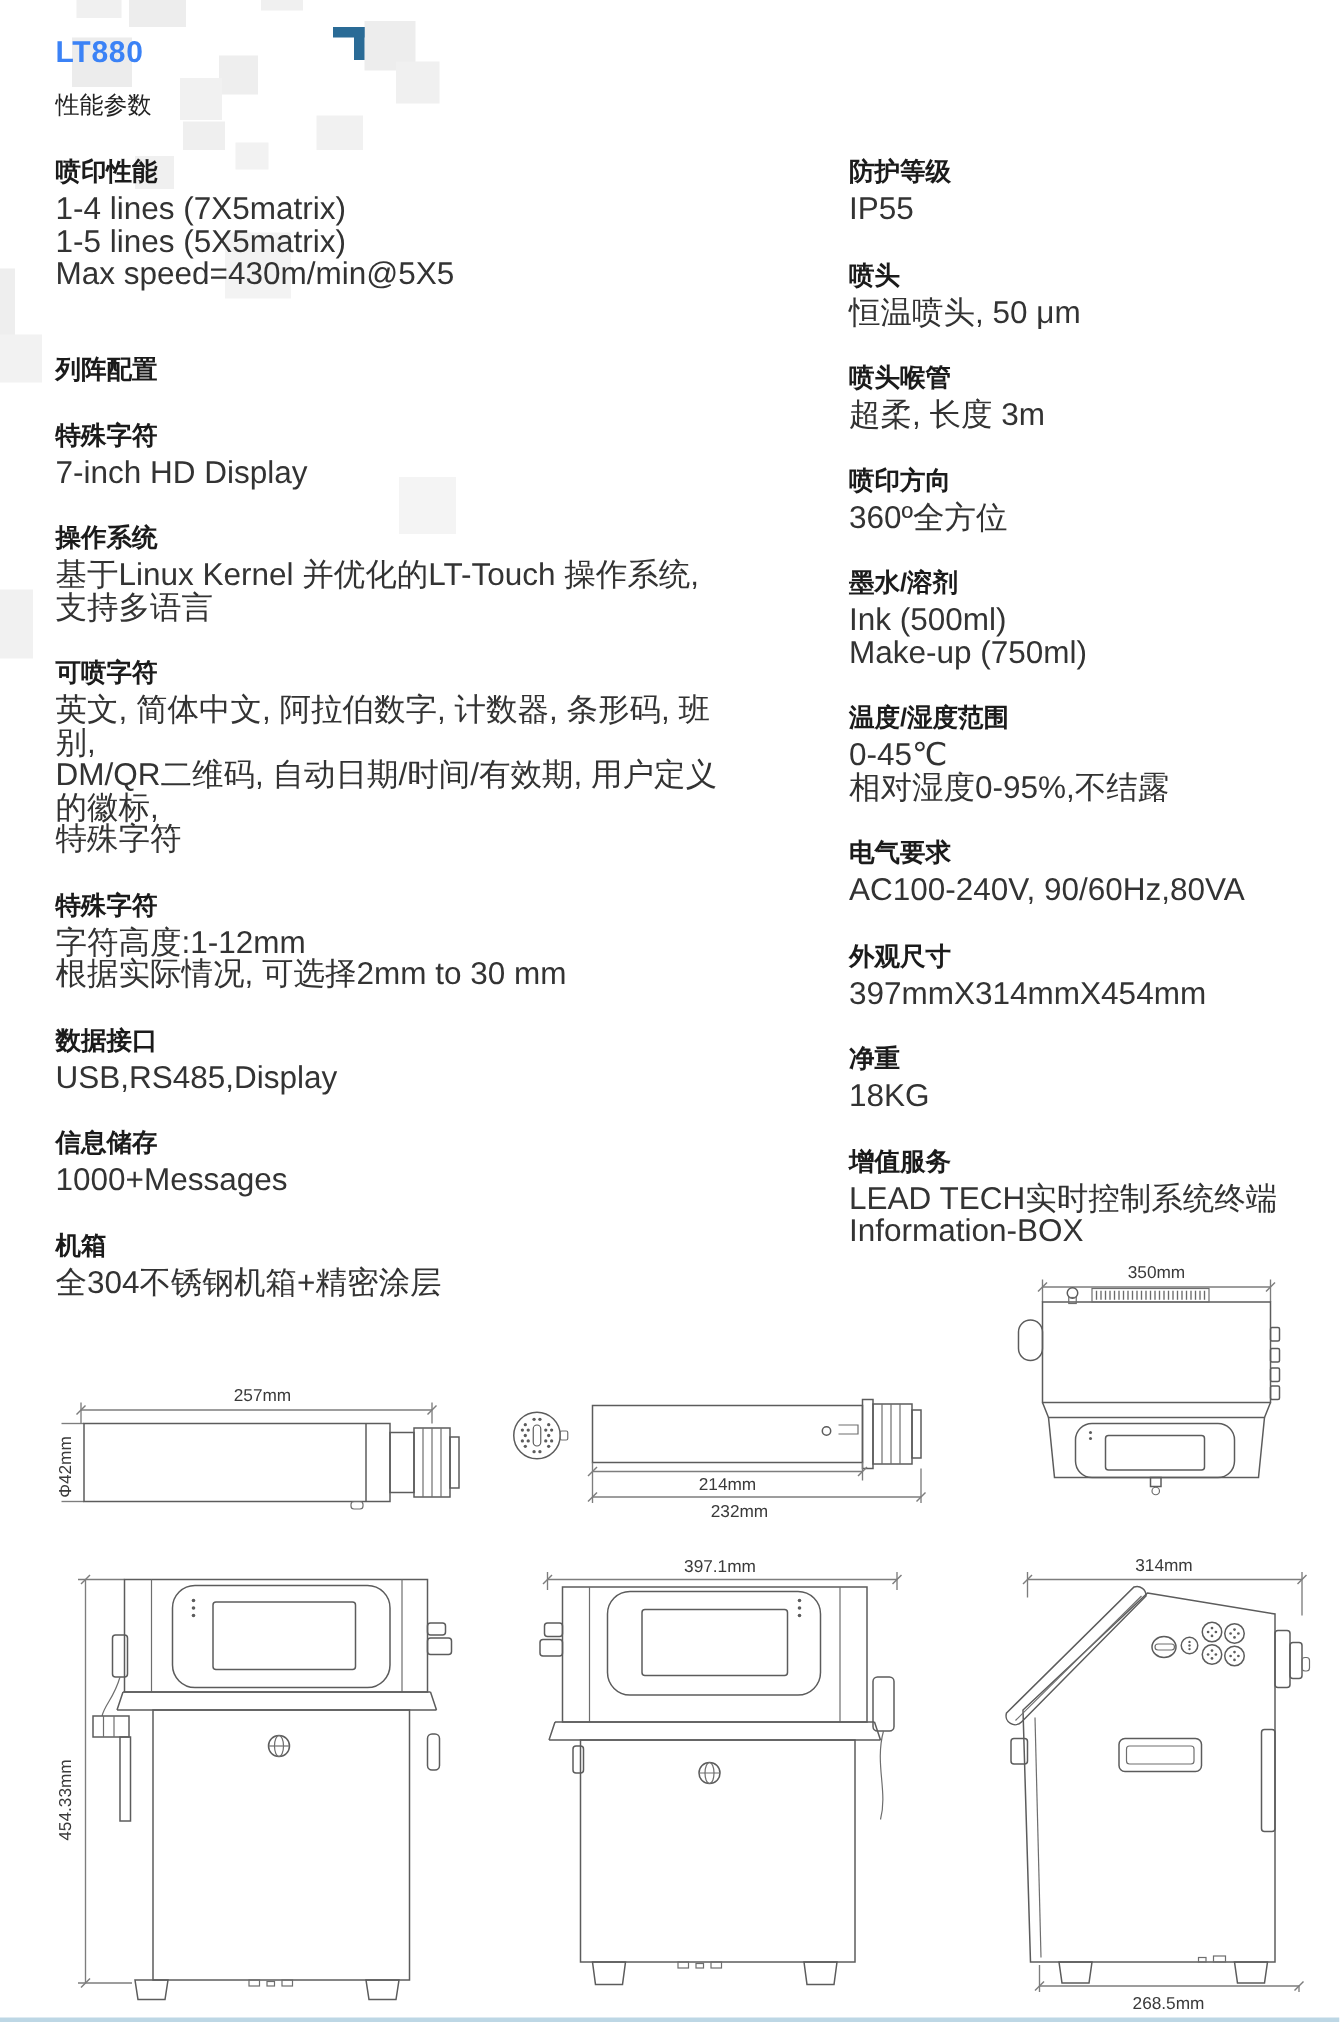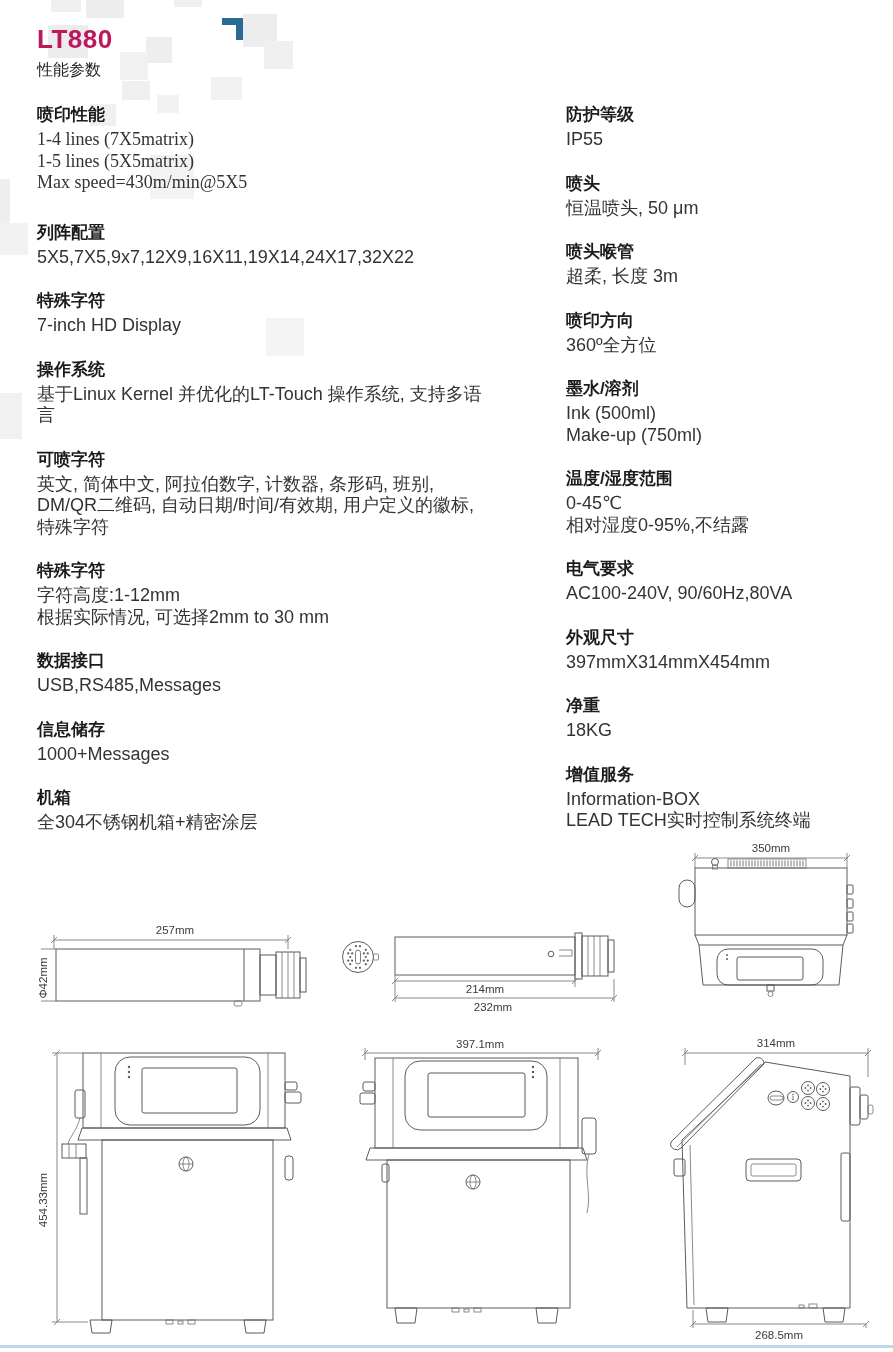--- a/index.html
+++ b/index.html
@@ -7,35 +7,35 @@
     width:893px;height:1352px;position:relative;background:#ffffff;
     font-family:"Liberation Sans","DejaVu Sans",sans-serif;
     overflow:hidden;color:#222;
   }
   .deco{position:absolute;background:#f0f0f0;z-index:0;}
   .corner-bracket{
     position:absolute;left:222px;top:18px;width:14px;height:15px;
     border-top:7px solid #2a6b96;border-right:7px solid #2a6b96;z-index:2;
   }
   .title{
-    position:absolute;left:37px;top:24px;font-size:26px;font-weight:bold;
-    color:#be185d;letter-spacing:.5px;z-index:1;
+    position:absolute;left:37px;top:24px;font-size:20px;font-weight:bold;
+    color:#3b82f6;letter-spacing:.5px;z-index:1;
   }
   .subtitle{
     position:absolute;left:37px;top:60px;font-size:16px;color:#232323;z-index:1;
   }
   .col{position:absolute;top:104px;z-index:1;}
   .col-left{left:37px;width:452px;}
   .col-right{left:566px;width:292px;}
   .spec{margin:0 0 22px 0;}
-  .spec.gap-lg{margin-bottom:28px;font-family:Liberation Serif, serif;}
+  .spec.gap-lg{margin-bottom:42px;}
   .spec h3{
     margin:0 0 3px 0;font-size:17px;line-height:22px;font-weight:bold;color:#1b1b1b;
   }
-  .spec p{margin:0;font-size:18px;line-height:21.5px;color:#333;}
+  .spec p{margin:0;font-size:21px;line-height:21.5px;color:#333;}
   .drawing{position:absolute;z-index:1;}
   .ln{fill:none;stroke:#5c5c5c;stroke-width:1;}
   .lnthin{fill:none;stroke:#6e6e6e;stroke-width:.8;}
   .dimln{fill:none;stroke:#7d7d7d;stroke-width:.9;}
   .dimtxt{fill:#3a3a3a;font-size:11.5px;font-family:"Liberation Sans","DejaVu Sans",sans-serif;}
   .footer-line{position:absolute;left:0;top:1345px;width:893px;height:3px;background:#bdd7e5;z-index:1;}
 </style>
 </head>
 <body>
 
@@ -64,21 +64,20 @@
 
 <div class="col col-left">
   <div class="spec gap-lg">
     <h3>喷印性能</h3>
     <p>1-4 lines (7X5matrix)</p>
     <p>1-5 lines (5X5matrix)</p>
     <p>Max speed=430m/min@5X5</p>
   </div>
   <div class="spec">
     <h3>列阵配置</h3>
-    <p>5X5,7X5,9x7,12X9,16X11,19X14,24X17,32X22</p>
   </div>
   <div class="spec">
     <h3>特殊字符</h3>
     <p>7-inch HD Display</p>
   </div>
   <div class="spec">
     <h3>操作系统</h3>
     <p>基于Linux Kernel 并优化的LT-Touch 操作系统, 支持多语言</p>
   </div>
   <div class="spec">
@@ -87,21 +86,21 @@
     <p>DM/QR二维码, 自动日期/时间/有效期, 用户定义的徽标,</p>
     <p>特殊字符</p>
   </div>
   <div class="spec">
     <h3>特殊字符</h3>
     <p>字符高度:1-12mm</p>
     <p>根据实际情况, 可选择2mm to 30 mm</p>
   </div>
   <div class="spec">
     <h3>数据接口</h3>
-    <p>USB,RS485,Messages</p>
+    <p>USB,RS485,Display</p>
   </div>
   <div class="spec">
     <h3>信息储存</h3>
     <p>1000+Messages</p>
   </div>
   <div class="spec">
     <h3>机箱</h3>
     <p>全304不锈钢机箱+精密涂层</p>
   </div>
 </div>
@@ -140,22 +139,22 @@
   <div class="spec">
     <h3>外观尺寸</h3>
     <p>397mmX314mmX454mm</p>
   </div>
   <div class="spec">
     <h3>净重</h3>
     <p>18KG</p>
   </div>
   <div class="spec">
     <h3>增值服务</h3>
+    <p>LEAD TECH实时控制系统终端</p>
     <p>Information-BOX</p>
-    <p>LEAD TECH实时控制系统终端</p>
   </div>
 </div>
 
 <svg class="drawing" style="left:670px;top:838px;" width="195" height="165" viewBox="0 0 195 165">
   <text class="dimtxt" x="101" y="14" text-anchor="middle">350mm</text>
   <line class="dimln" x1="25" y1="20" x2="177" y2="20"></line>
   <line class="dimln" x1="25" y1="15" x2="25" y2="30"></line>
   <line class="dimln" x1="177" y1="15" x2="177" y2="30"></line>
   <line class="dimln" x1="22" y1="23" x2="28" y2="17"></line>
   <line class="dimln" x1="174" y1="23" x2="180" y2="17"></line>

